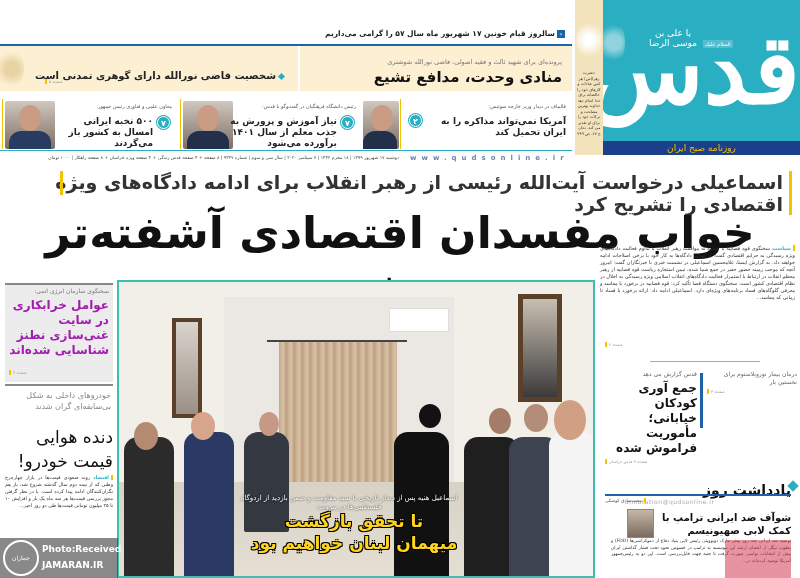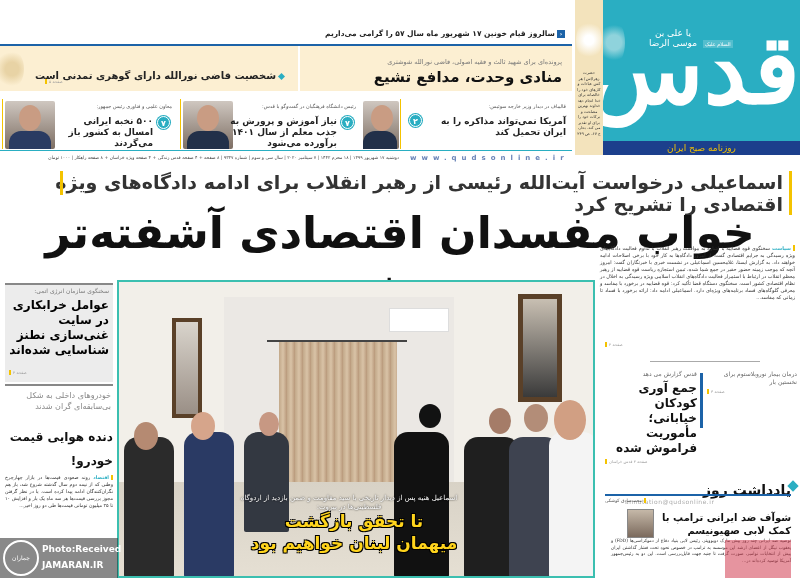--- a/index.html
+++ b/index.html
@@ -73,25 +73,25 @@
 .note .email{position:absolute;left:20px;top:18px;font-size:6px;color:#aaa;direction:ltr;letter-spacing:0.5px}
 .note .author{position:absolute;left:0;top:18px;font-size:4.5px;color:#555;border-right:2px solid #f4c300;padding-right:2px}
 .note .avatar{position:absolute;left:22px;top:29px;width:27px;height:29px;background:linear-gradient(#c5b8a8,#7b6a5d);border:1px solid #888}
 .note .head{position:absolute;right:4px;top:31px;font-size:10px;font-weight:bold;color:#111;line-height:13px;text-align:right}
 .note .body{position:absolute;right:4px;top:58px;width:180px;font-size:4.5px;color:#333;line-height:6.5px;text-align:justify}
 .note .stamp{position:absolute;left:120px;top:60px;width:66px;height:38px;background:rgba(210,60,80,0.55)}
 
 .lc-rule{left:5px;top:283px;width:108px;height:2px;background:#888}
 .lc-box{left:5px;top:285px;width:108px;height:97px;background:#ececec}
 .lc-box .kick{position:absolute;right:4px;top:2px;font-size:6px;color:#777}
-.lc-box .head{position:absolute;right:4px;top:13px;font-size:12px;font-weight:bold;color:#000000;line-height:15px;text-align:right;width:100px}
+.lc-box .head{position:absolute;right:4px;top:13px;font-size:12px;font-weight:bold;color:#a21caf;line-height:15px;text-align:right;width:100px}
 .lc-box .pg{position:absolute;left:4px;top:85px;font-size:4px;color:#999;border-left:2px solid #f4c300;padding-left:2px}
 .lc-rule2{left:5px;top:384px;width:108px;height:2px;background:#888}
 .lc-kick2{left:5px;top:390px;width:106px;font-size:8px;color:#888;text-align:right;line-height:11px}
-.lc-head2{left:0;top:425px;width:113px;font-size:12px;font-weight:bold;color:#111;text-align:right;line-height:24px}
+.lc-head2{left:0;top:425px;width:113px;font-size:17px;font-weight:normal;color:#111;text-align:right;line-height:24px}
 .lc-body{left:5px;top:474px;width:108px;font-size:4.8px;color:#333;line-height:7px;text-align:justify}
 .lc-body .tag{color:#2aaec2;font-weight:bold;border-right:2px solid #f4c300;padding-right:2px}
 .watermark{left:0;top:538px;width:118px;height:40px;background:rgba(40,40,40,0.55)}
 .watermark .circ{position:absolute;left:3px;top:2px;width:36px;height:36px;border-radius:50%;border:2px solid #fff;color:#fff;font-size:6px;text-align:center;line-height:32px}
 .watermark .t1{position:absolute;left:42px;top:6px;color:#fff;font-size:9px;direction:ltr;font-weight:bold}
 .watermark .t2{position:absolute;left:42px;top:22px;color:#fff;font-size:9px;direction:ltr;font-weight:bold}
 </style>
 </head>
 <body>
 

